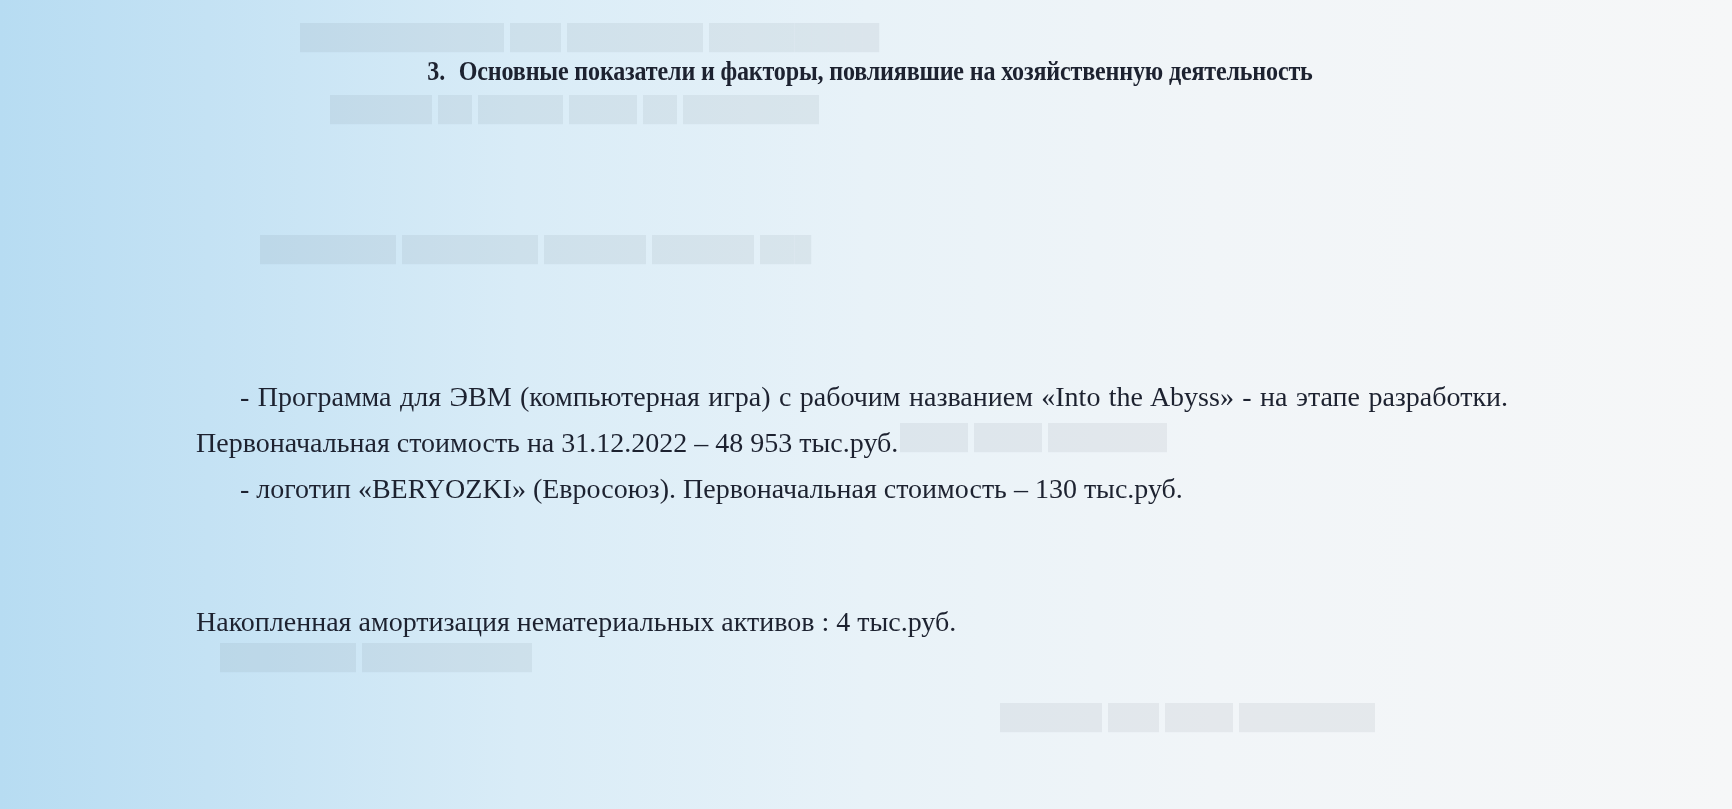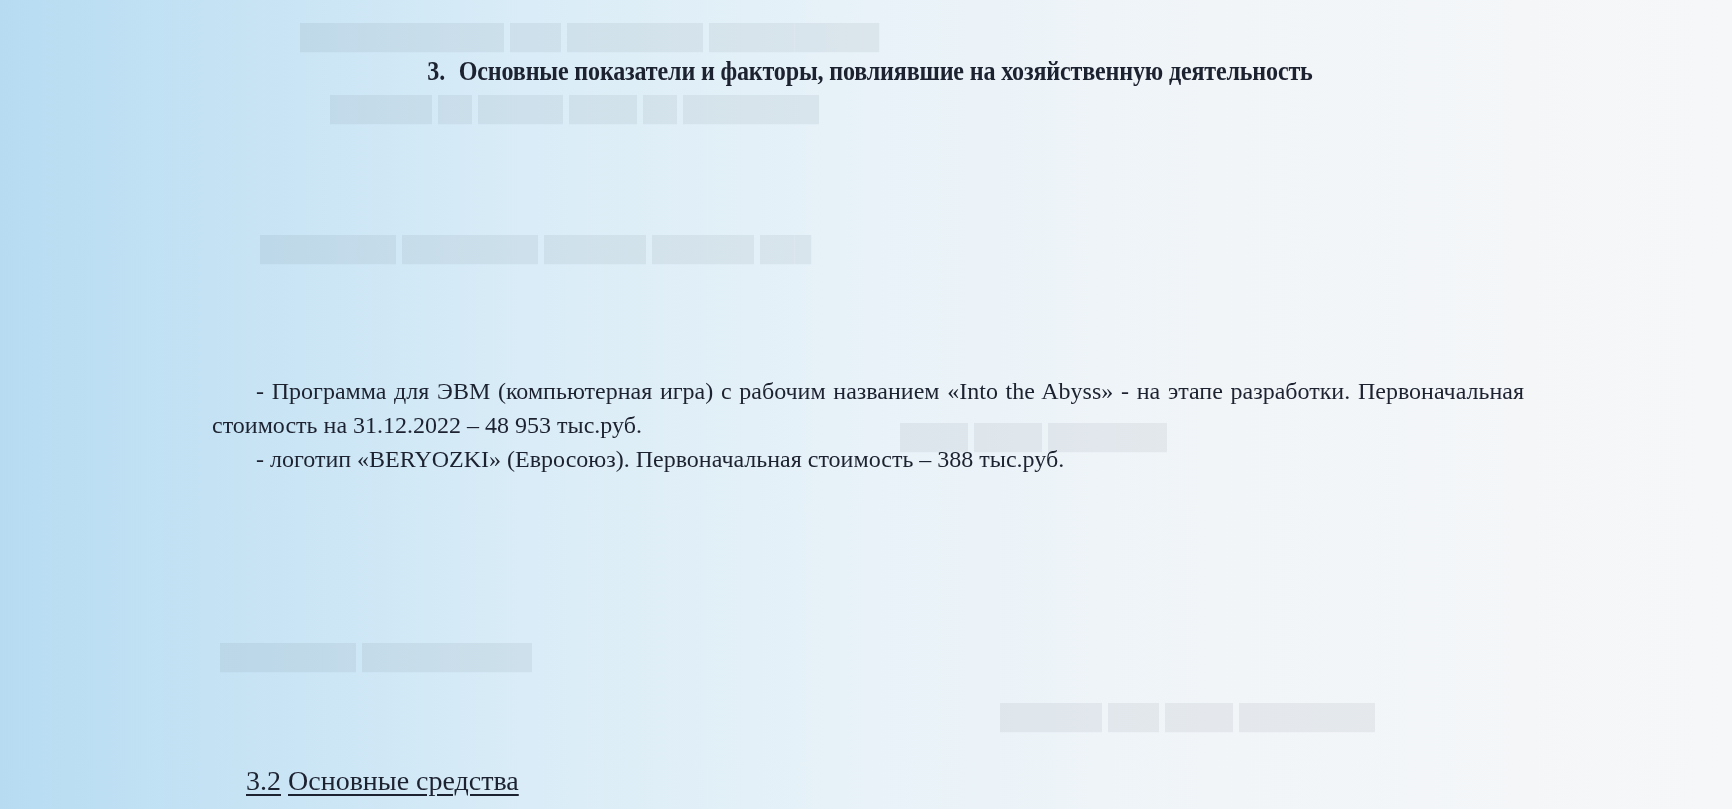--- a/index.html
+++ b/index.html
@@ -68,23 +68,22 @@
       font-size: 28px;
       line-height: 35px;
       text-align: justify;
     }
     .p-intro { top: 290px; }
     .list {
       position: absolute;
       left: 196px;
       top: 370px;
       width: 1312px;
-      font-size: 24px;
-      line-height: 34px;
-      margin-left: 16px;
+      font-size: 28px;
+      line-height: 46px;
     }
     .list-item {
       text-align: justify;
       text-align-last: left;
       text-indent: 44px;
       margin: 0;
     }
     .p-amort { top: 600px; }
     .p-none { top: 683px; }
   </style>
@@ -101,23 +100,20 @@
   <div class="ghost" style="left:1000px; top:700px;">████████ ████ ███ ██████</div>
 
   <div class="heading">
     <span class="num">3.</span><span>Основные показатели и факторы, повлиявшие на хозяйственную деятельность</span>
   </div>
 
 
 
   <div class="list">
     <p class="list-item">-  Программа для ЭВМ (компьютерная игра) с рабочим названием «Into the Abyss» - на этапе разработки. Первоначальная стоимость на 31.12.2022 – 48 953 тыс.руб.</p>
-    <p class="list-item">- логотип «BERYOZKI» (Евросоюз). Первоначальная стоимость – 388 тыс.руб.</p>
+    <p class="list-item">- логотип «BERYOZKI» (Евросоюз). Первоначальная стоимость – 130 тыс.руб.</p>
   </div>
 
+  <div class="para p-amort">Накопленная амортизация нематериальных активов : 4 тыс.руб.</div>
 
 
-  <div class="subheading sub-2">
-    <span class="u">3.2</span>
-    <span class="u">Основные средства</span>
-  </div>
 
 </div>
 
 </body></html>

